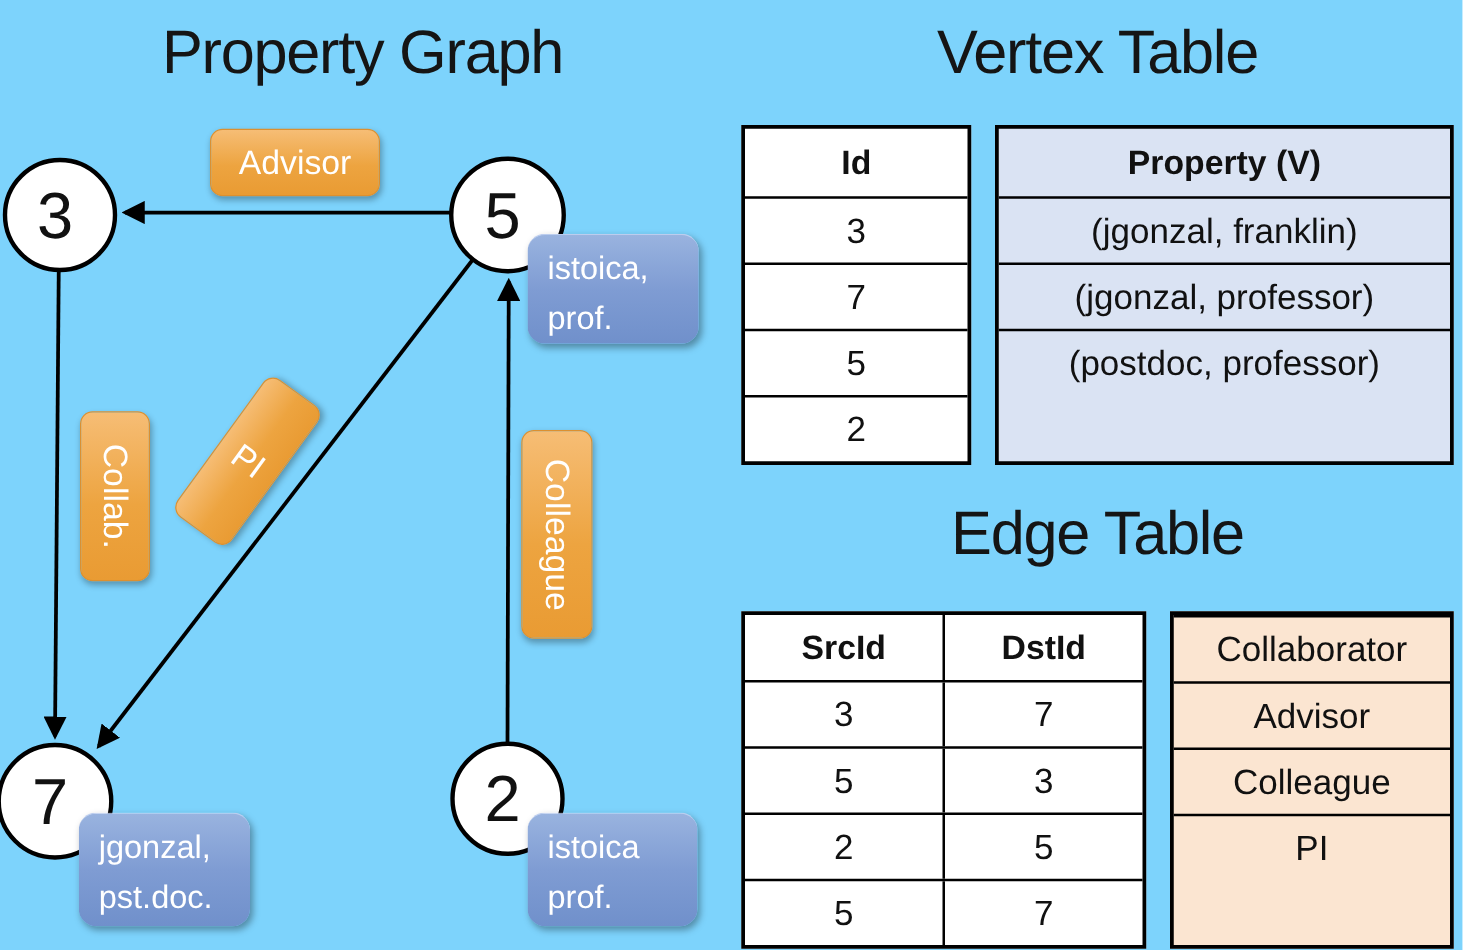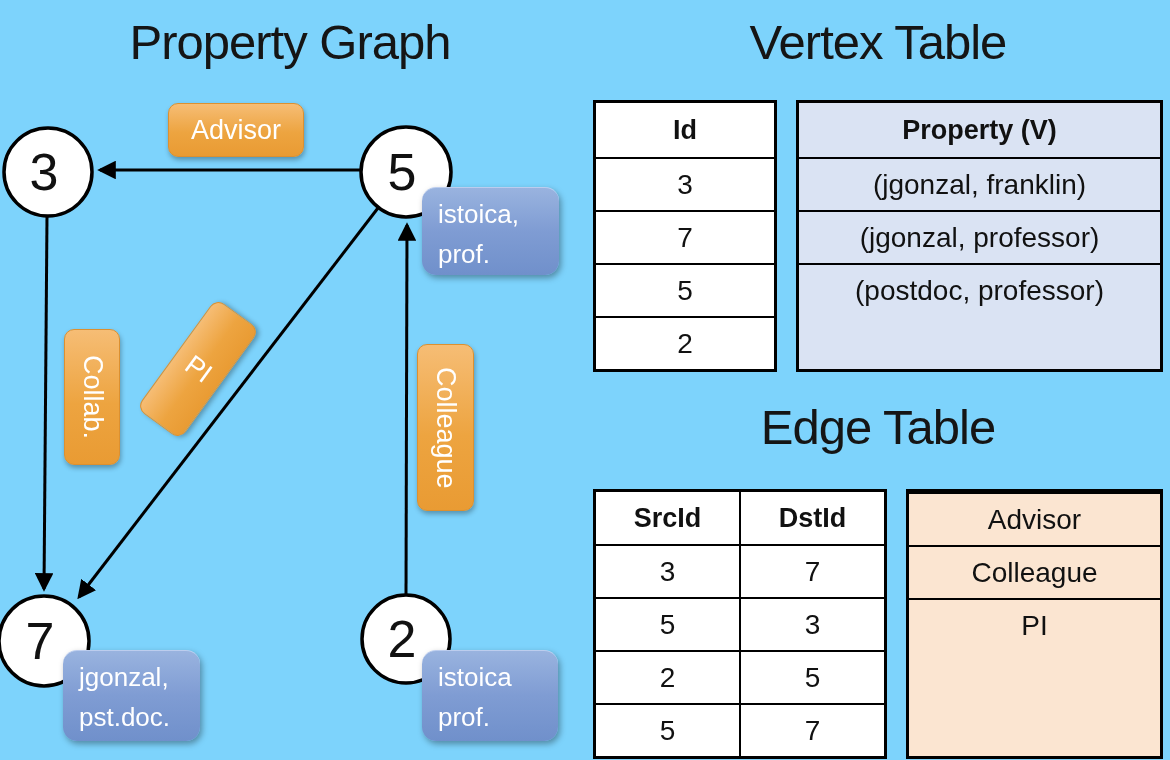--- a/index.html
+++ b/index.html
@@ -114,21 +114,21 @@
     </div>
     <div class="subtable blue-fill" style="flex:1;">
       <div class="cell header">Property (V)</div>
       <div class="cell">(jgonzal, franklin)</div>
       <div class="cell">(jgonzal, professor)</div>
       <div class="cell">(postdoc, professor)</div>
     </div>
   </div>
 
   <div class="tbl" style="left:593px; top:489px; width:570px;">
-    <div class="subtable" style="width:294px;">
+    <div class="subtable" style="width:324px;">
       <div class="erow header">
         <div class="ecell">SrcId</div>
         <div class="ecell">DstId</div>
       </div>
       <div class="erow">
         <div class="ecell">3</div>
         <div class="ecell">7</div>
       </div>
       <div class="erow">
         <div class="ecell">5</div>
@@ -137,19 +137,20 @@
       <div class="erow">
         <div class="ecell">2</div>
         <div class="ecell">5</div>
       </div>
       <div class="erow">
         <div class="ecell">5</div>
         <div class="ecell">7</div>
       </div>
     </div>
     <div class="subtable orange-fill" style="flex:1;">
+      <div class="cell">Collaborator</div>
       <div class="cell">Advisor</div>
       <div class="cell">Colleague</div>
       <div class="cell">PI</div>
     </div>
   </div>
 
 </div>
 
 </body></html>

